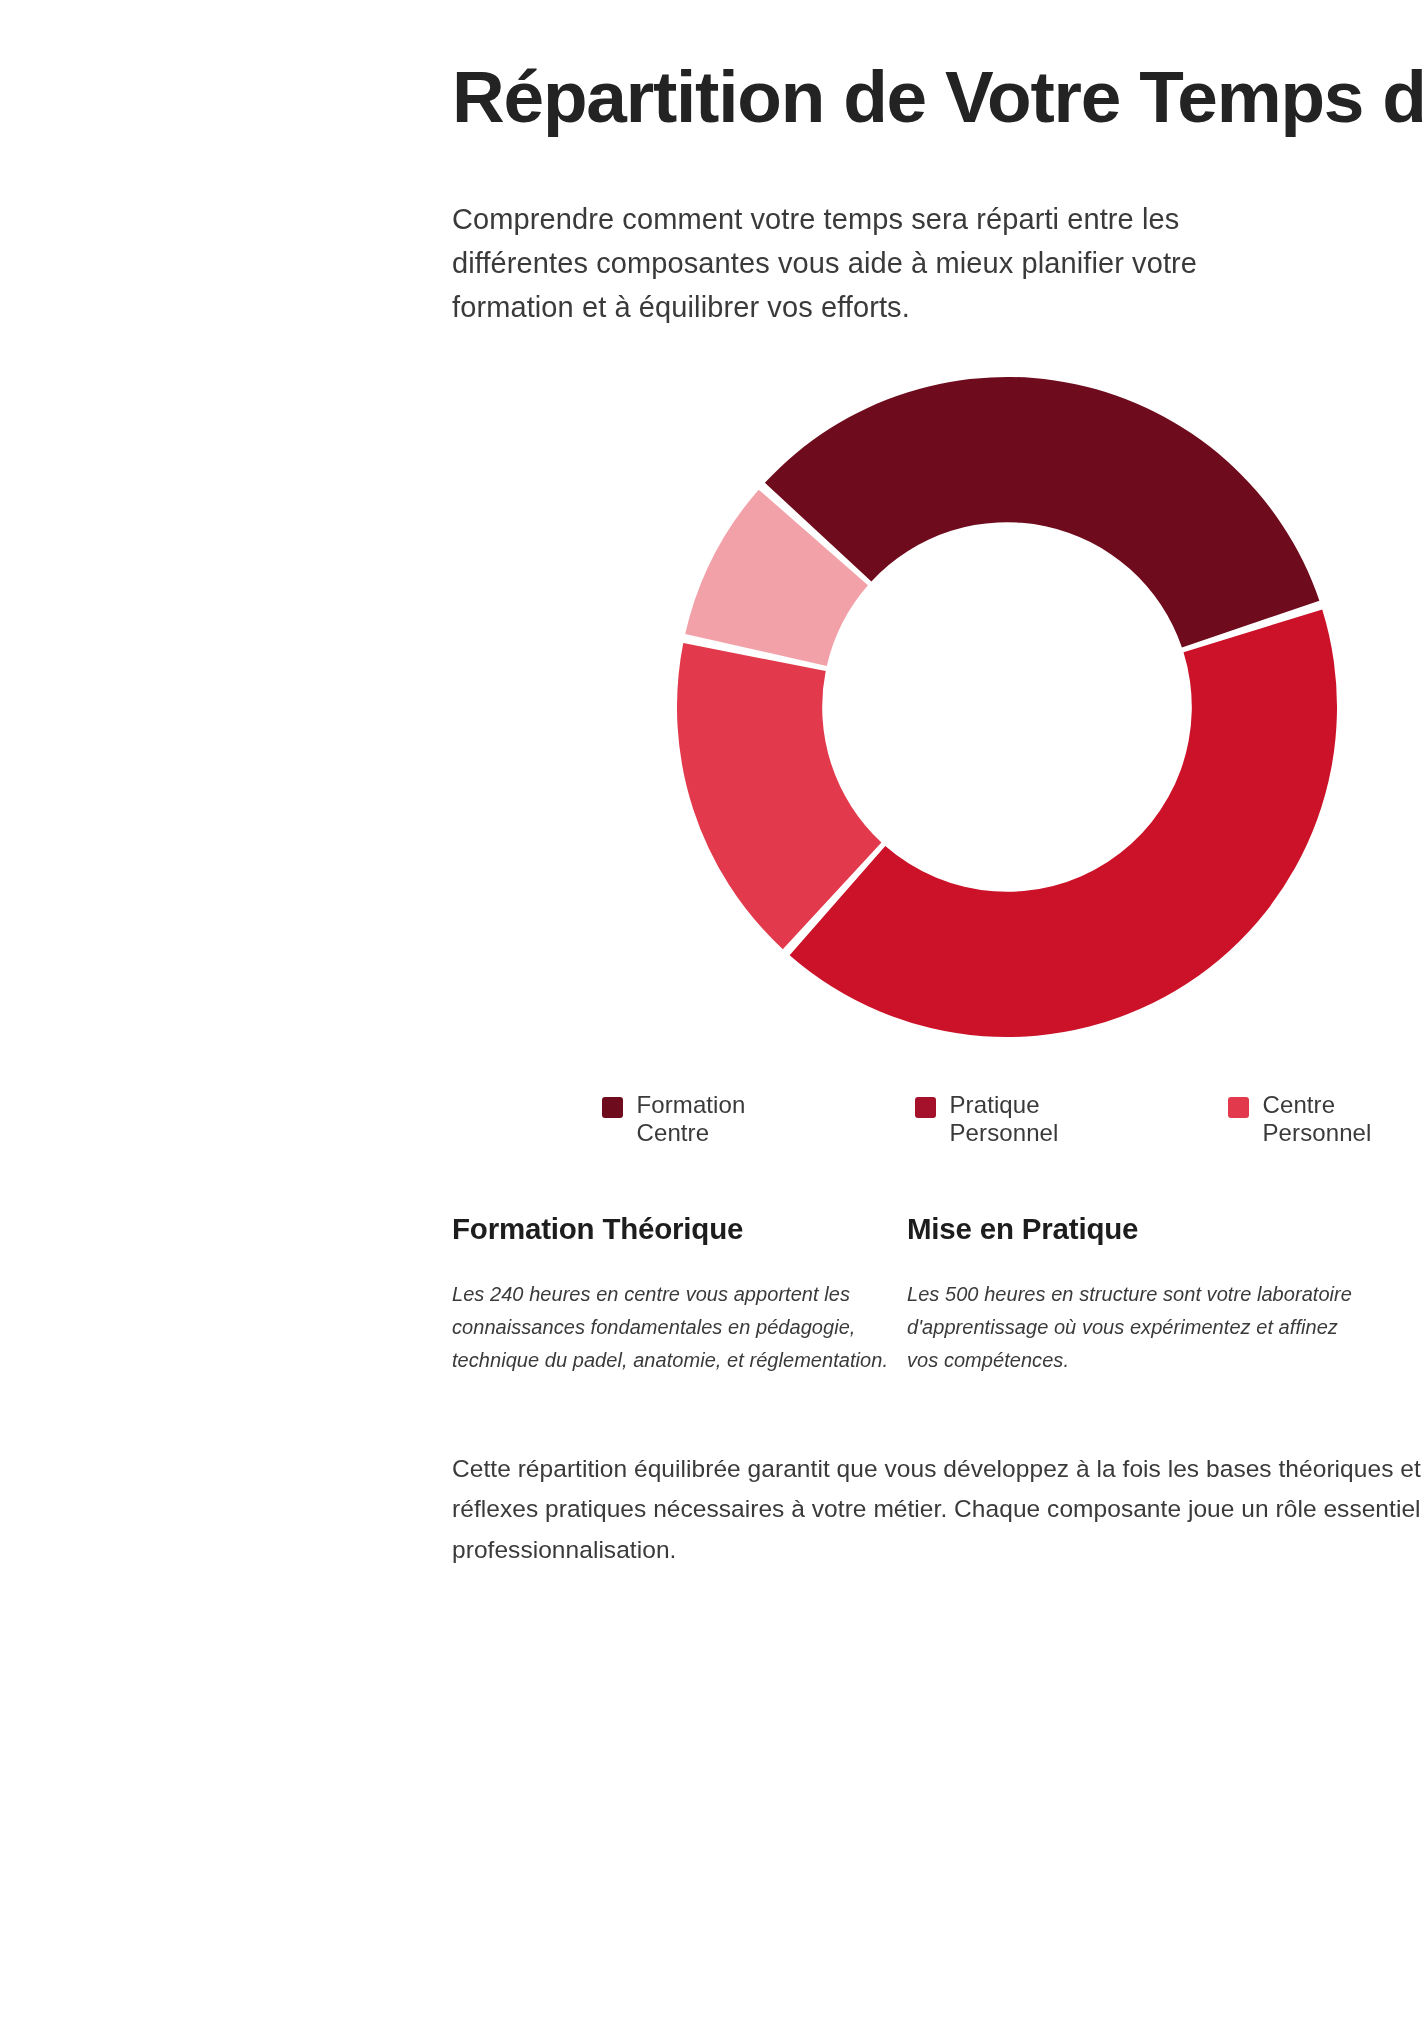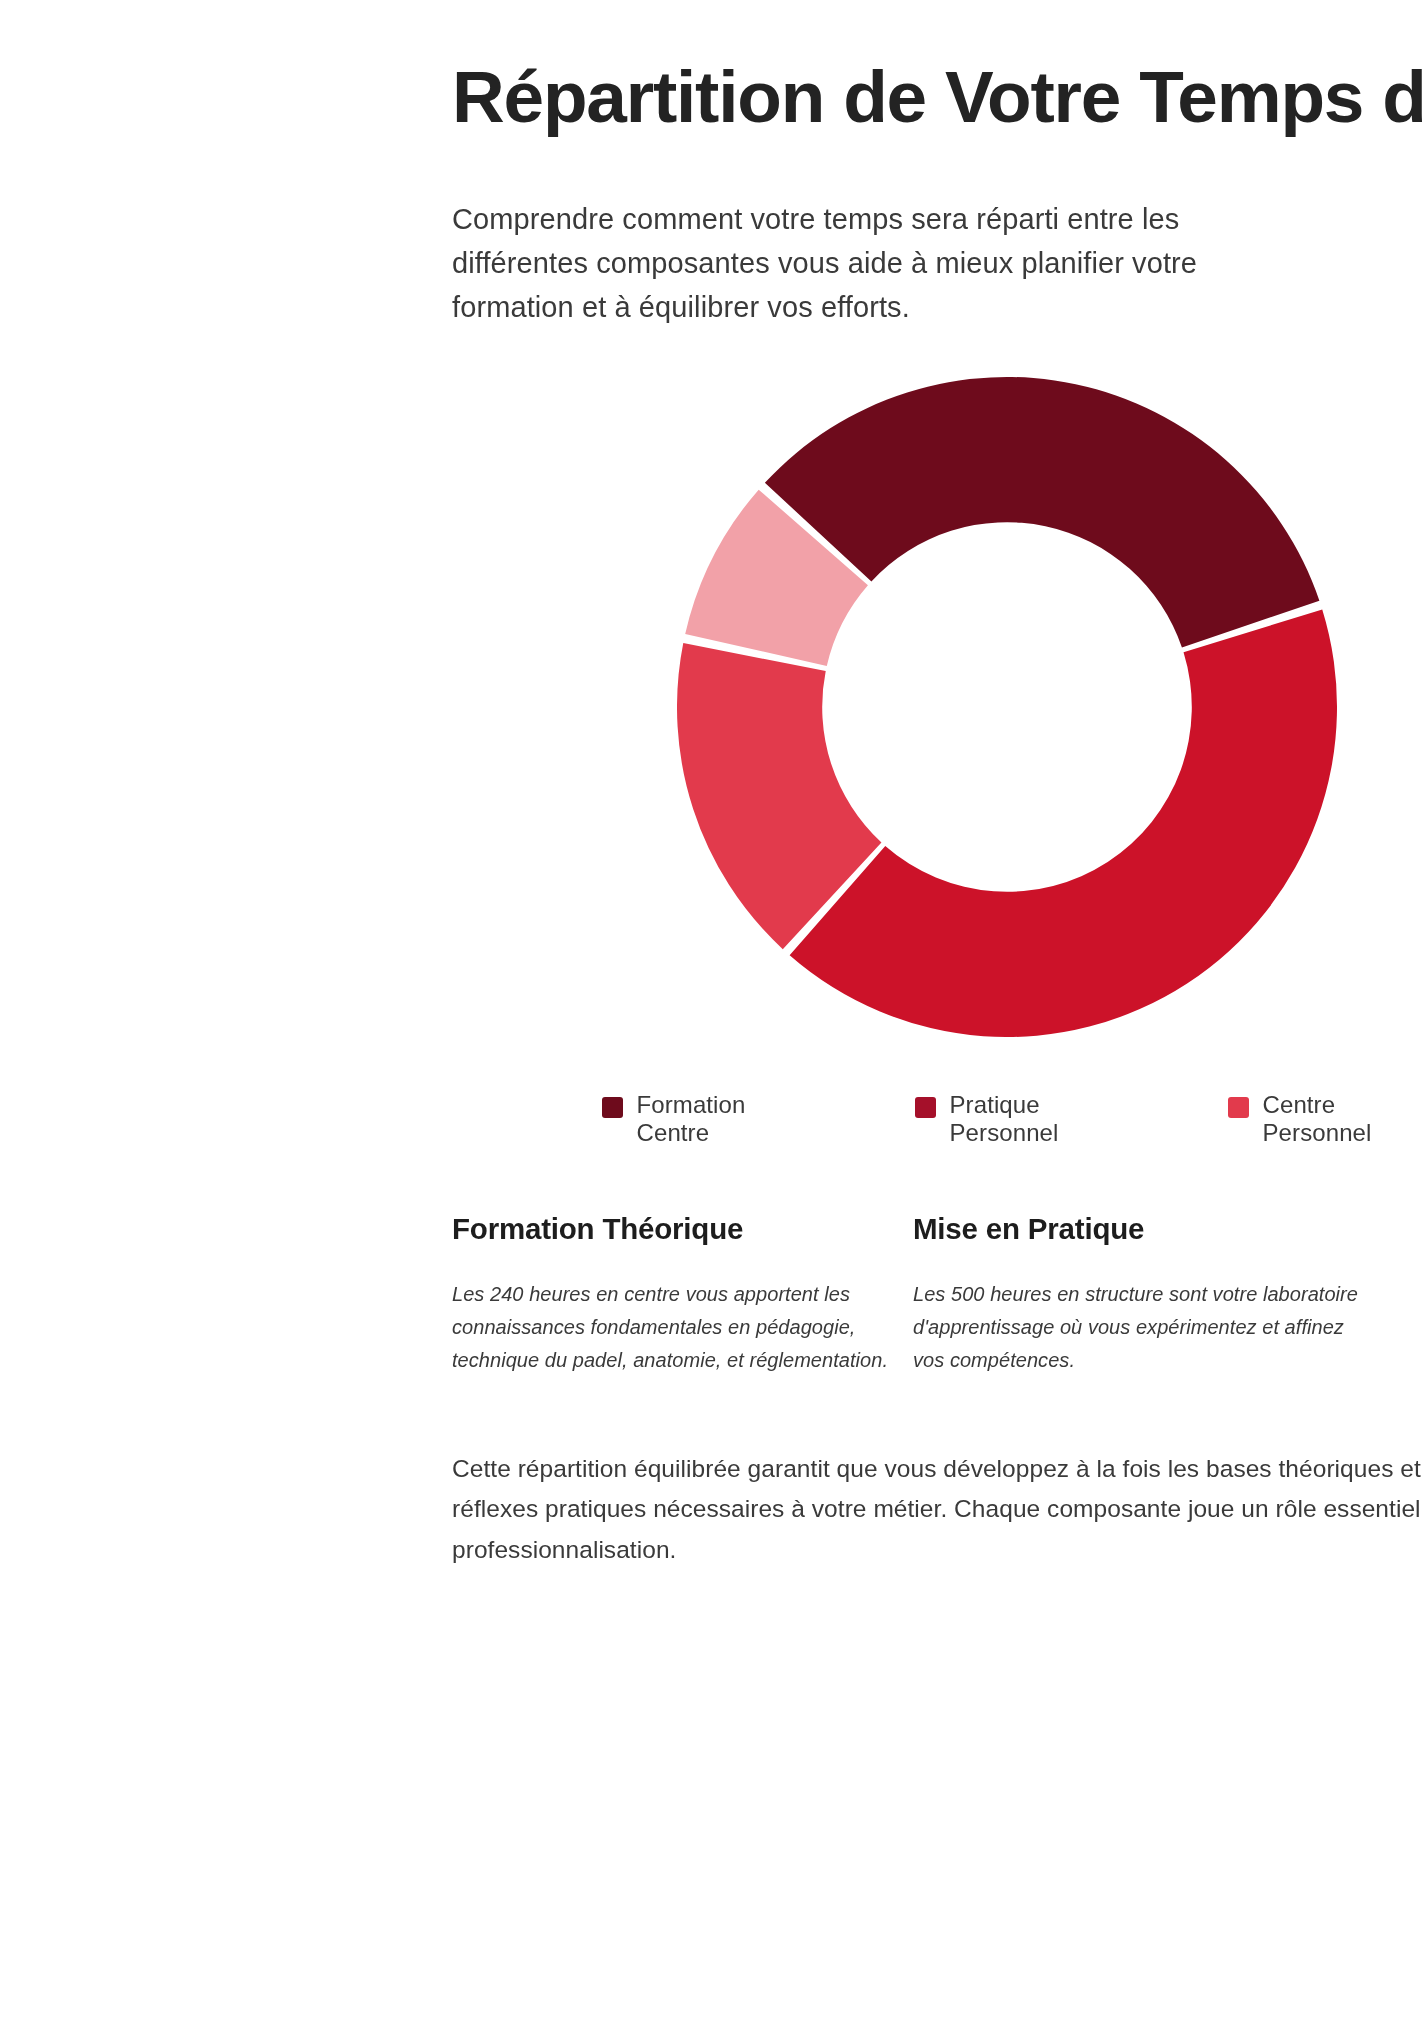--- a/index.html
+++ b/index.html
@@ -110,21 +110,21 @@
     display: flex;
     gap: 0;
     margin-top: 64px;
     width: 1110px;
   }
   .column {
     width: 455px;
     flex: 0 0 455px;
   }
   .column + .column {
-    margin-left: 6px;
+    margin-left: 0;
   }
   .col-heading {
     margin: 0 0 32px 0;
     font-size: 29.5px;
     font-weight: 700;
     color: #1d1d1d;
     letter-spacing: -0.2px;
   }
   .col-body {
     margin: 0;

